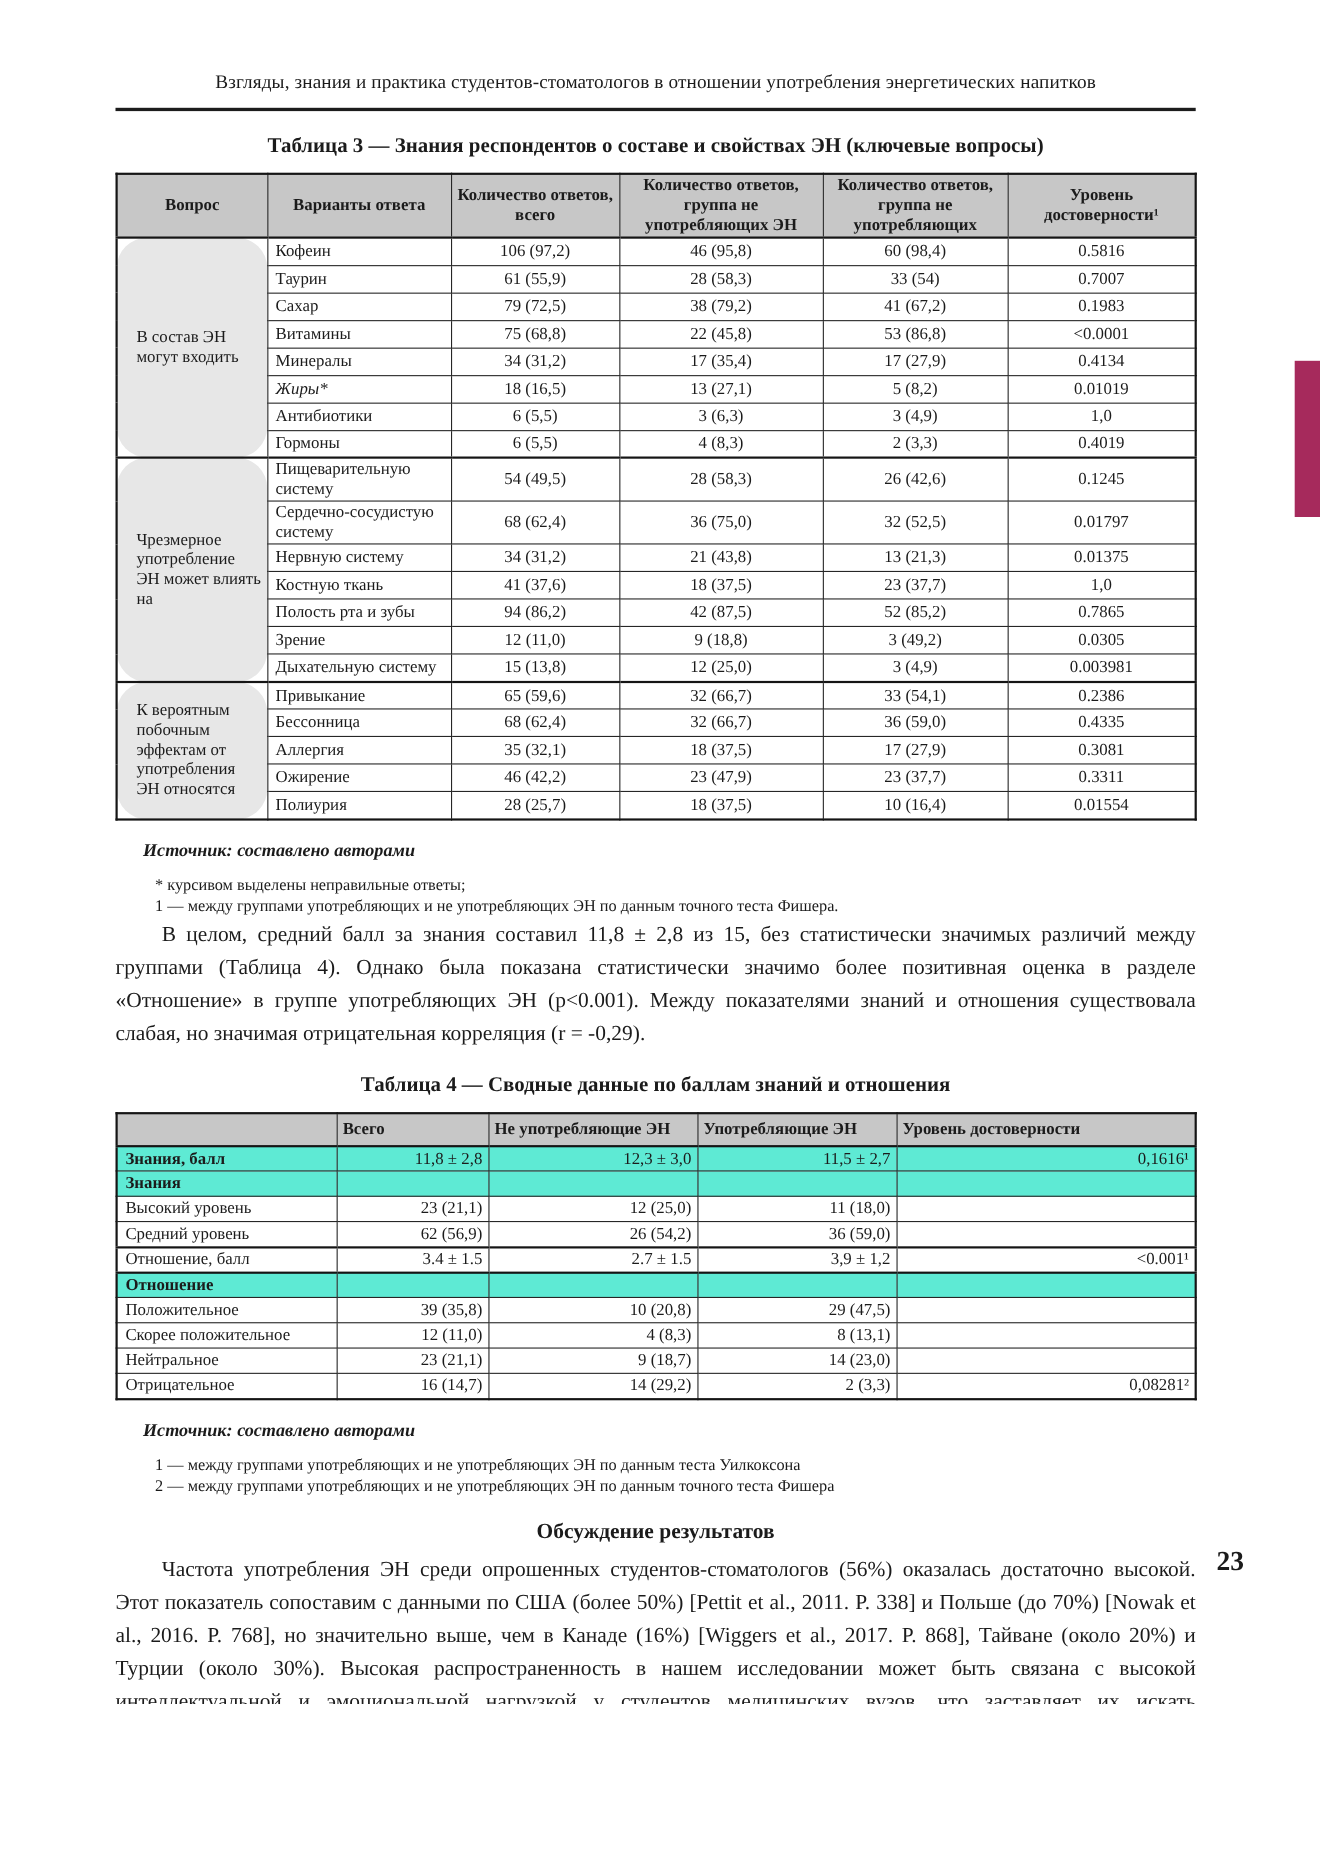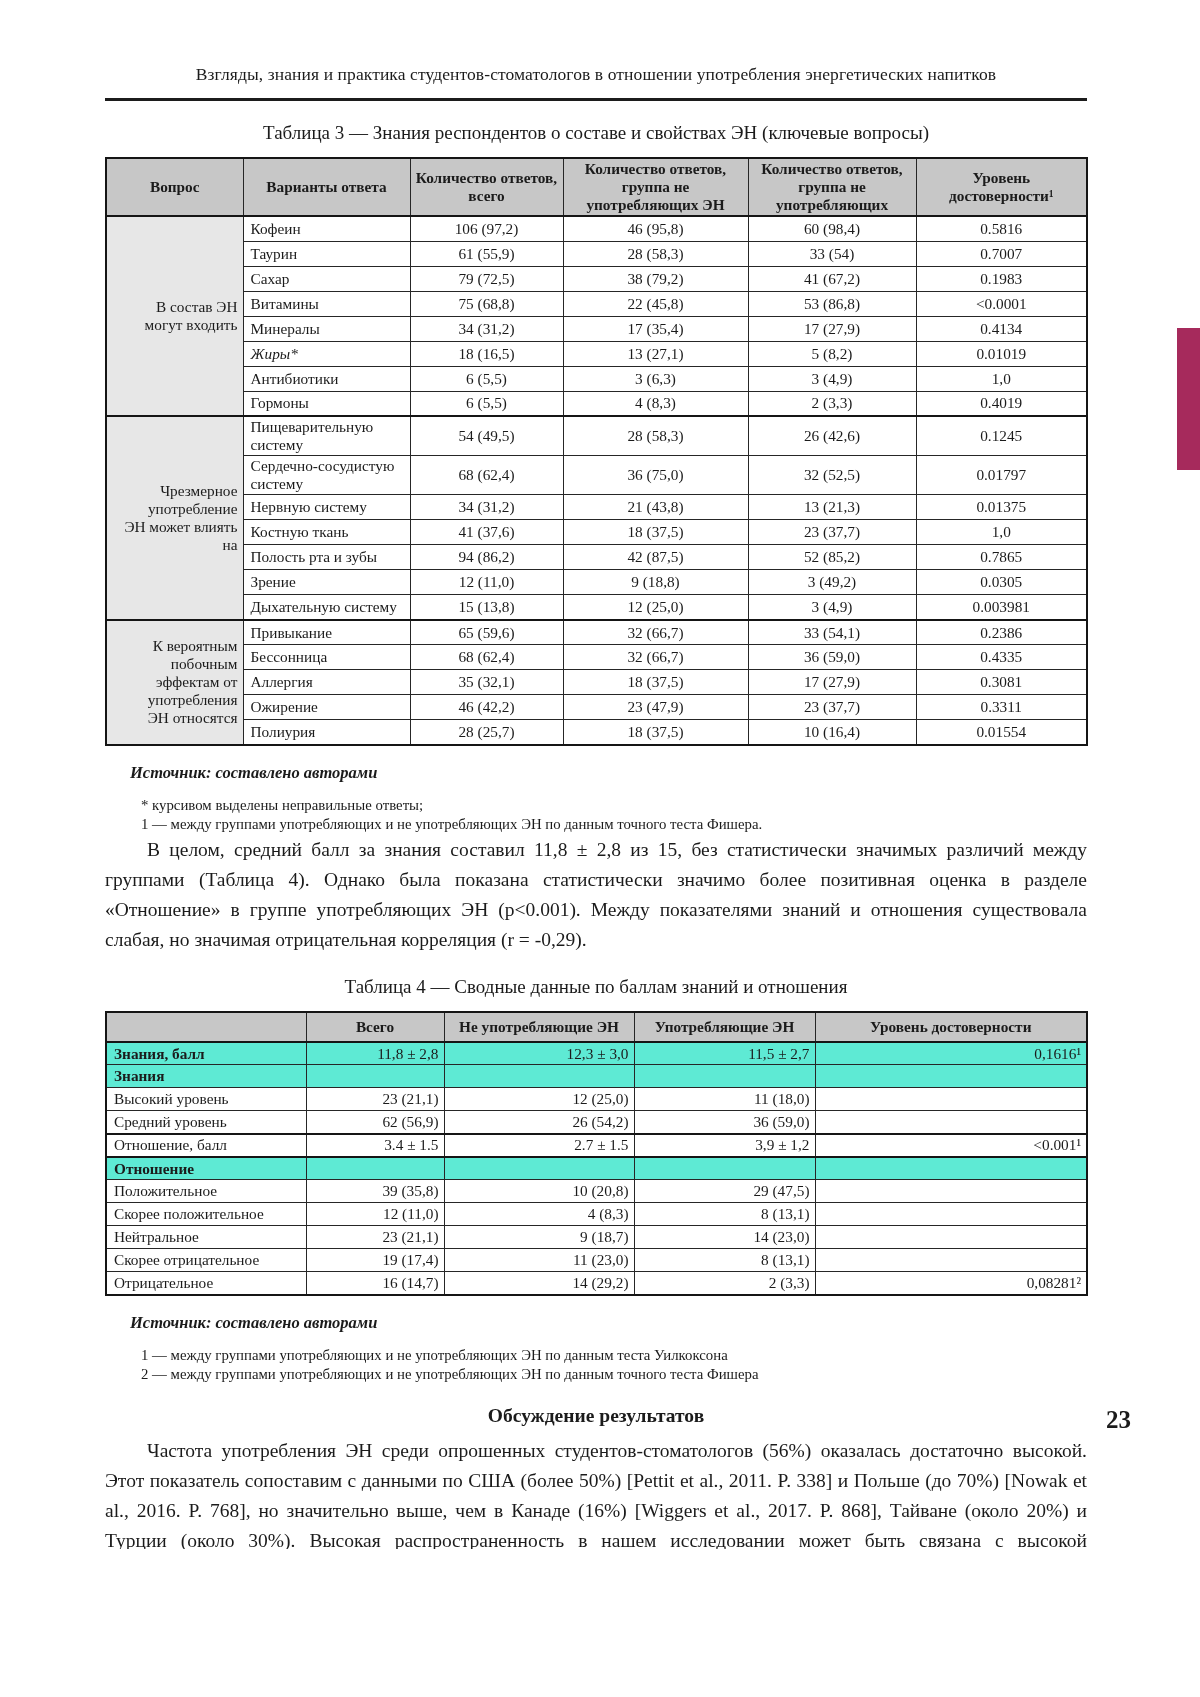--- a/index.html
+++ b/index.html
@@ -1,32 +1,32 @@
 <!DOCTYPE html>
 <html><head>
 <meta charset="utf-8">
 <style>
   html,body{margin:0;padding:0;background:#ffffff;}
   body{font-family:"Liberation Serif", serif;color:#1b1b1b;}
   .page{position:relative;width:1200px;height:1549px;background:#fff;overflow:hidden;}
   .content{position:absolute;left:105px;top:0;width:982px;}
   .running-head{margin-top:64px;text-align:center;font-size:17.5px;letter-spacing:.1px;}
   .head-rule{margin-top:13px;border-top:3.5px solid #1c1c1c;height:0;}
-  .tbl-title{text-align:center;font-weight:normal;font-size:19px;margin:21px 0 13px;}
+  .tbl-title{text-align:center;font-weight:bold;font-size:19px;margin:21px 0 13px;}
   table{border-collapse:collapse;width:100%;border:2.6px solid #151515;table-layout:fixed;}
   th,td{border:1.4px solid #262626;padding:1px 5px;font-size:15.3px;line-height:1.18;vertical-align:middle;}
   .t3 thead th{background:#c7c7c7;font-weight:bold;text-align:center;height:50px;border-bottom:2.6px solid #151515;}
-  .t3 td.qcell{background:#e7e7e7;text-align:right;padding-left:17px;}
+  .t3 td.qcell{background:#e7e7e7;text-align:left;padding-left:17px;border-radius:28px;}
   .t3 td.opt{text-align:left;padding-left:7px;}
   .t3 td.num{text-align:center;}
   .t3 tr{height:25px;}
   .t3 tr.grp td{border-top:2.6px solid #151515;}
   .it{font-style:italic;}
   .t4{margin-top:2px;}
-  .t4 thead th{background:#c7c7c7;font-weight:bold;text-align:center;height:26px;border-bottom:2.4px solid #151515;margin-left:12px;}
+  .t4 thead th{background:#c7c7c7;font-weight:bold;text-align:left;height:26px;border-bottom:2.4px solid #151515;margin-left:12px;}
   .t4 tr{height:23px;}
   .t4 td.lbl{text-align:left;padding-left:7px;}
   .t4 td.num{text-align:right;margin-left:32px;}
   .t4 tr.shade td{background:#5eead4;}
   .t4 tr.bold td.lbl{font-weight:bold;}
   .t4 tr.thick td{border-top:2.6px solid #151515;}
   .source{font-style:italic;font-weight:bold;margin:17px 0 0 25px;font-size:16.5px;}
   .fnotes{margin-top:13px;font-size:14.8px;line-height:1.32;margin-left:36px;}
   .para{font-size:19.5px;line-height:1.54;text-align:justify;text-indent:42px;}
   .section-heading{text-align:center;font-weight:bold;font-size:19.5px;margin:20px 0 9px;}
@@ -296,27 +296,20 @@
             <td class="num"></td>
           </tr>
           <tr>
             <td class="lbl">Нейтральное</td>
             <td class="num">23 (21,1)</td>
             <td class="num">9 (18,7)</td>
             <td class="num">14 (23,0)</td>
             <td class="num"></td>
           </tr>
           <tr>
-            <td class="lbl">Скорее отрицательное</td>
-            <td class="num">19 (17,4)</td>
-            <td class="num">11 (23,0)</td>
-            <td class="num">8 (13,1)</td>
-            <td class="num"></td>
-          </tr>
-          <tr>
             <td class="lbl">Отрицательное</td>
             <td class="num">16 (14,7)</td>
             <td class="num">14 (29,2)</td>
             <td class="num">2 (3,3)</td>
             <td class="num">0,08281²</td>
           </tr>
         </tbody>
     </table>
 
     <div class="source">Источник: составлено авторами</div>

